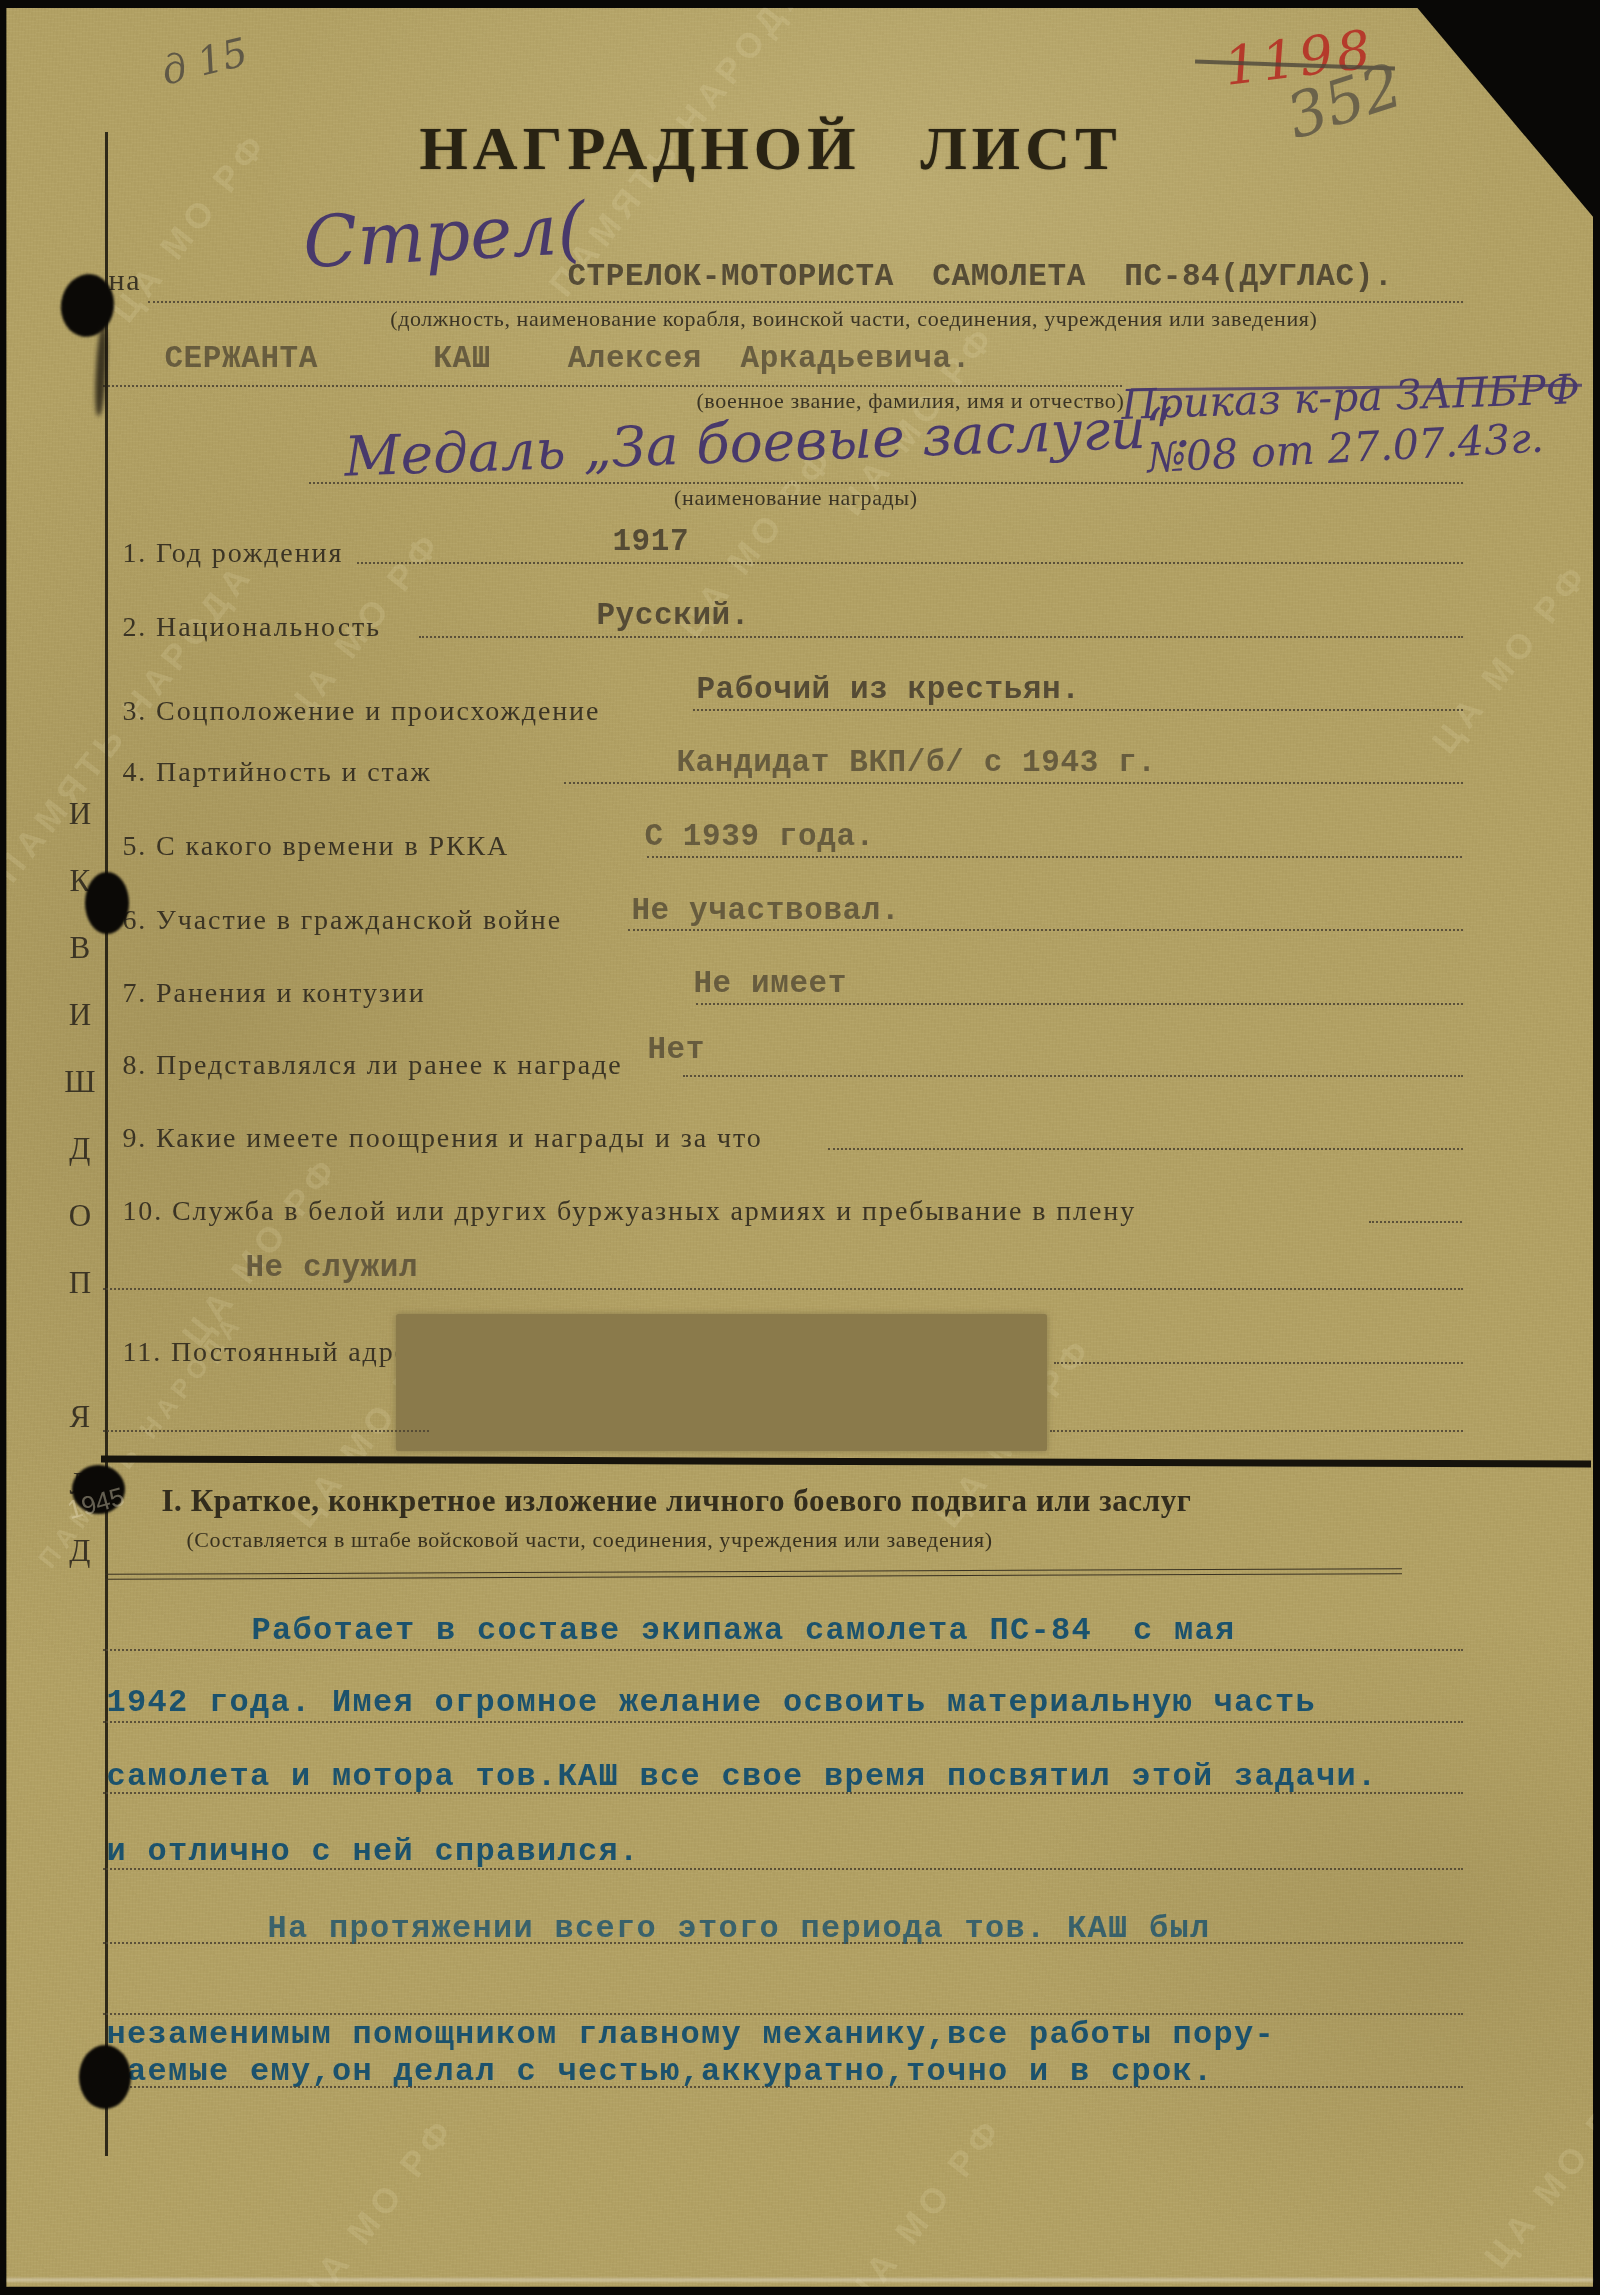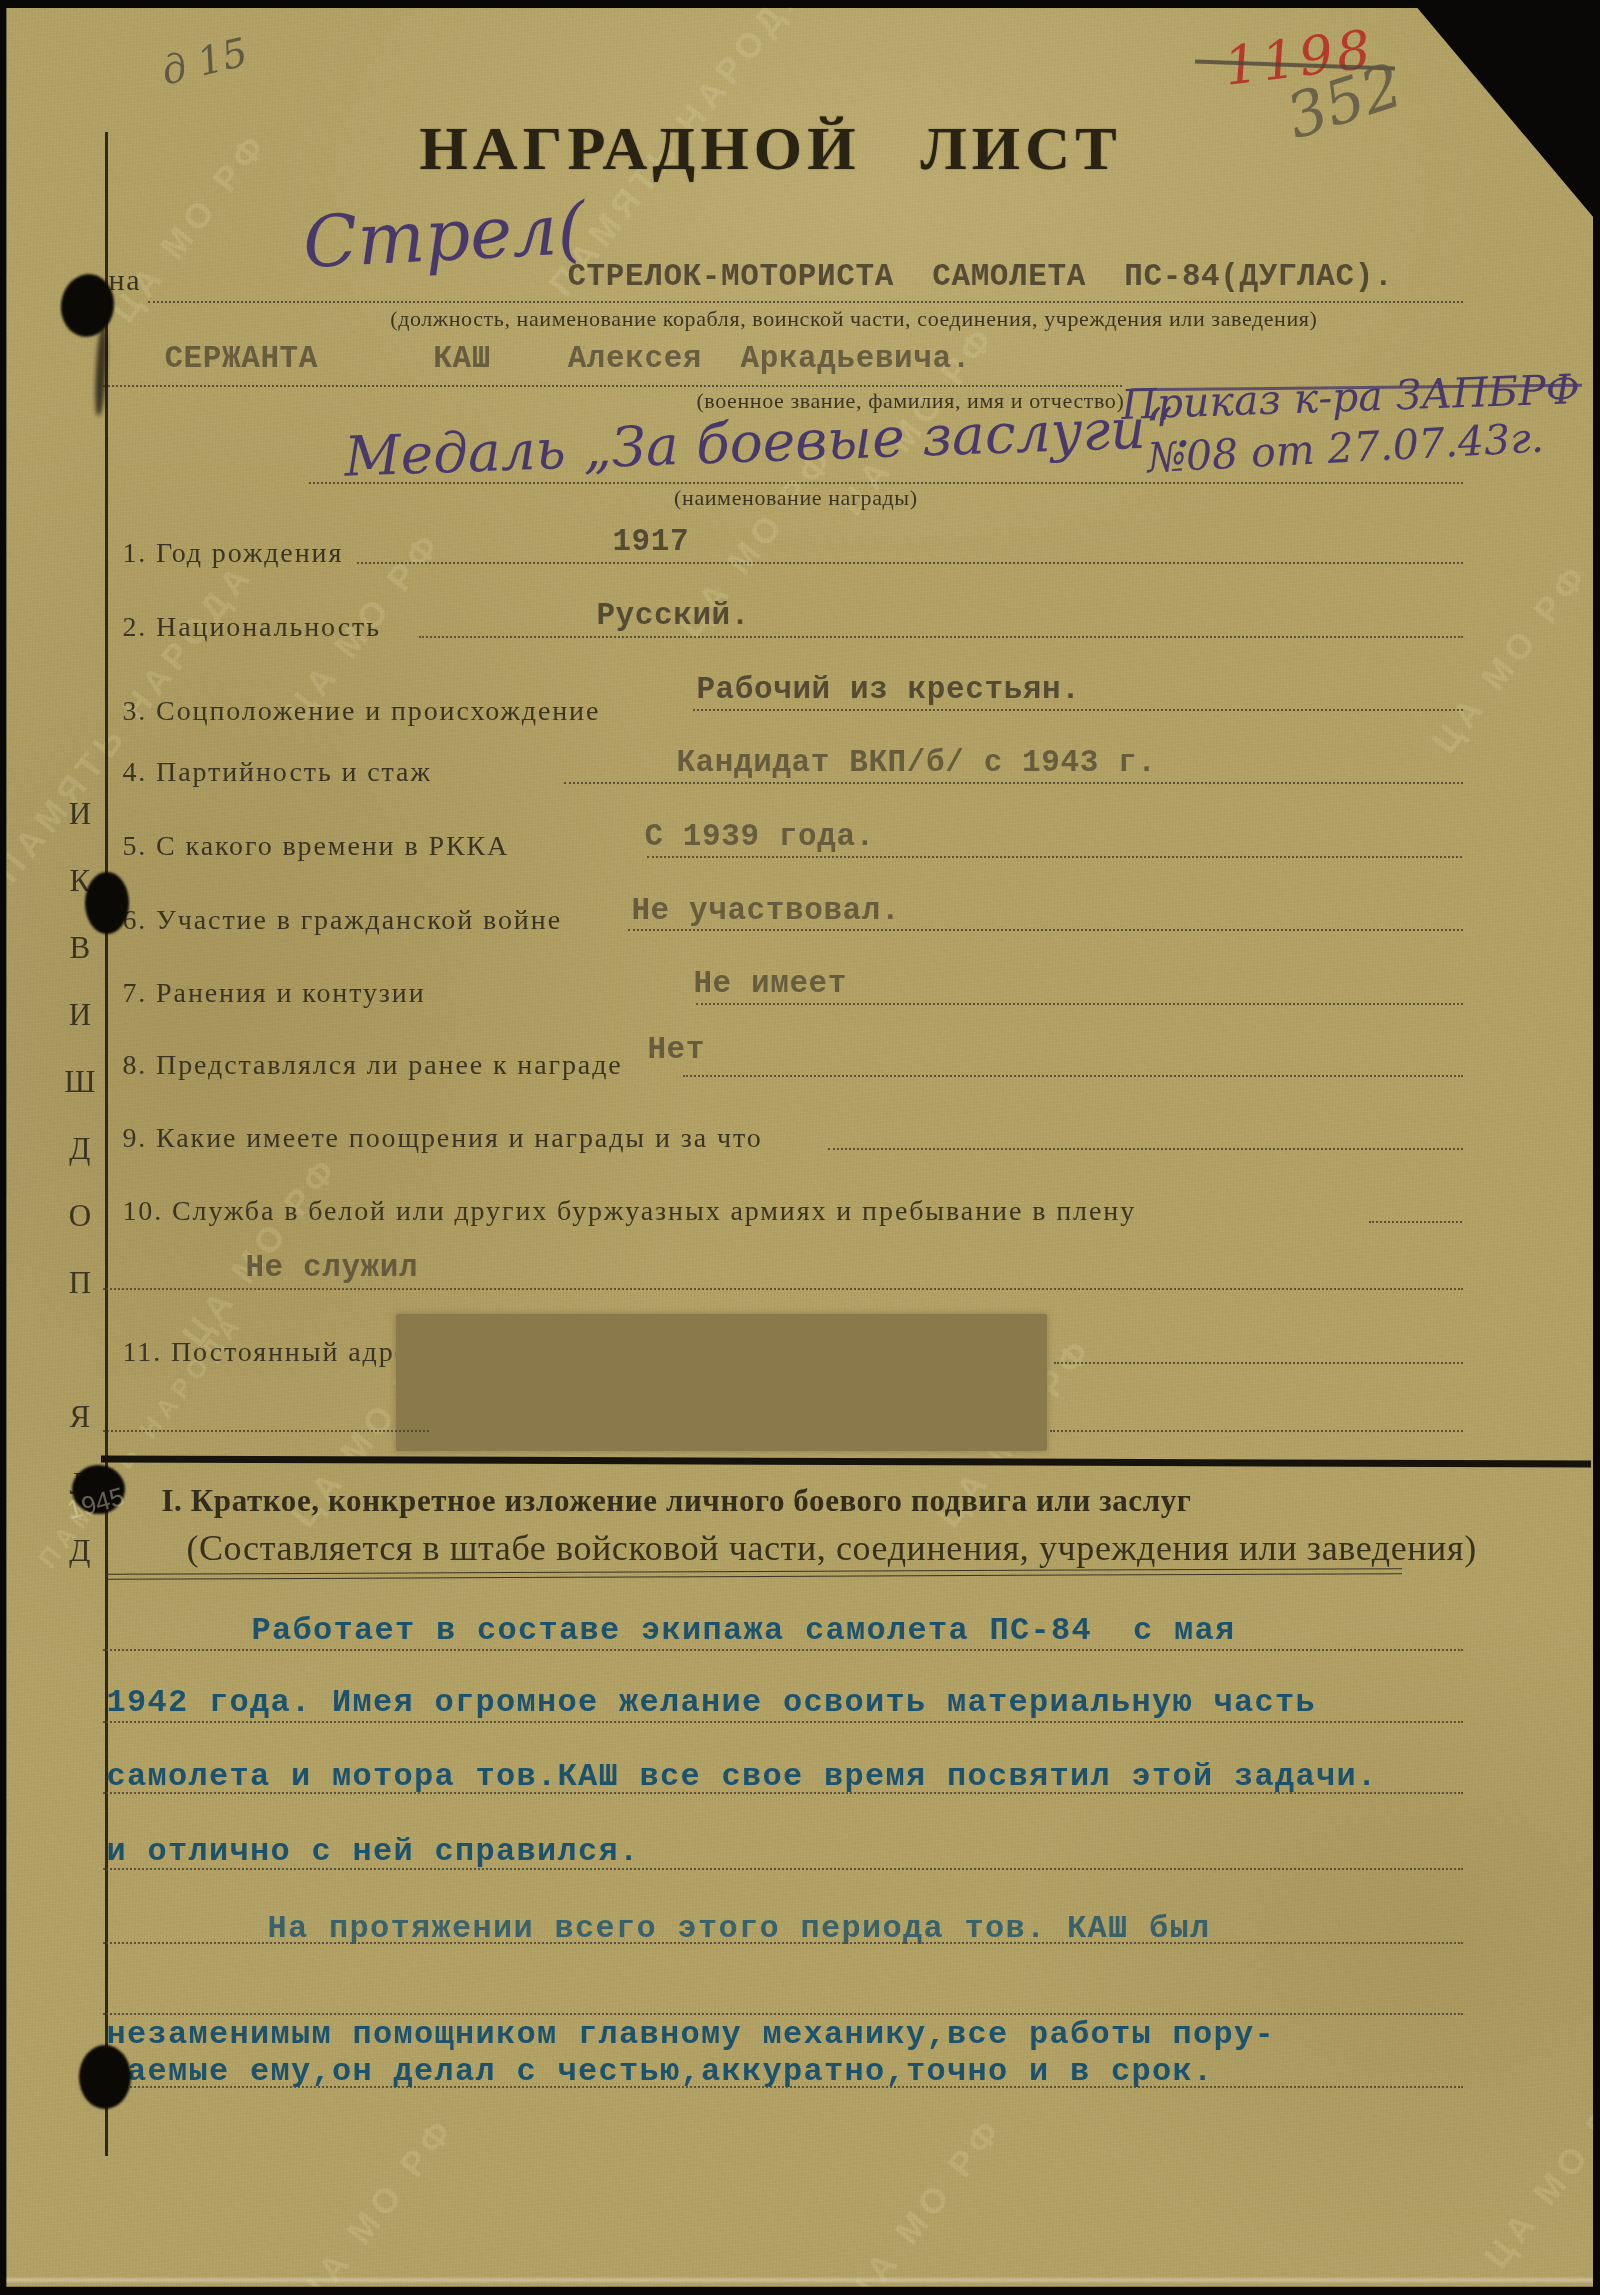--- a/index.html
+++ b/index.html
@@ -30,21 +30,21 @@
   .pencil { font-family:"DejaVu Serif", serif; font-style:italic; color:#5f5846; white-space:nowrap; }
   .red { font-family:"DejaVu Serif", serif; font-style:italic; color:#b53a2b; white-space:nowrap; }
   .dotline { border-top:2.6px dotted #4c4332; opacity:.85; height:0; }
   .solidline { height:2.6px; background:#48396b; opacity:.8; }
   .wm { font-family:"Liberation Sans", sans-serif; font-weight:700; color:rgba(246,238,204,.14);
         letter-spacing:6.4px; transform:rotate(-52deg); transform-origin:left top; white-space:nowrap; font-size:35px; }
   .hole { background:#0b0906; border-radius:50%; filter:blur(1px); }
   .title { font-family:"Liberation Serif", serif; font-weight:700; font-size:62px; letter-spacing:5.2px;
            word-spacing:39px; color:#292313; text-align:center; text-shadow:0 0 1.3px rgba(40,35,20,.6); white-space:nowrap; }
   .heading { font-family:"Liberation Serif", serif; font-weight:700; font-size:31px; letter-spacing:0.6px; color:#332d1d; white-space:nowrap; }
-  .subheading { font-family:"Liberation Serif", serif; font-size:36px; letter-spacing:0.6px; color:#38311f; white-space:nowrap; }
+  .subheading { font-family:"Liberation Serif", serif; font-size:22px; letter-spacing:0.6px; color:#38311f; white-space:nowrap; }
   .vertical { font-family:"Liberation Serif", serif; font-size:31px; line-height:67px; color:#3b3424;
               white-space:pre; text-align:center; width:41px; }
   .heavyrule { background:#16130c; }
   .dblline { border-top:1.9px solid #3a3222; border-bottom:1.9px solid #3a3222; height:6.4px; }
   .vrule { width:2.6px; background:#241f12; opacity:.92; }
   .redact { background:#8a7a4b; border-radius:2.6px; box-shadow:0 0 6.4px rgba(138,122,75,.95); }
 </style>
 </head>
 <body>
 

